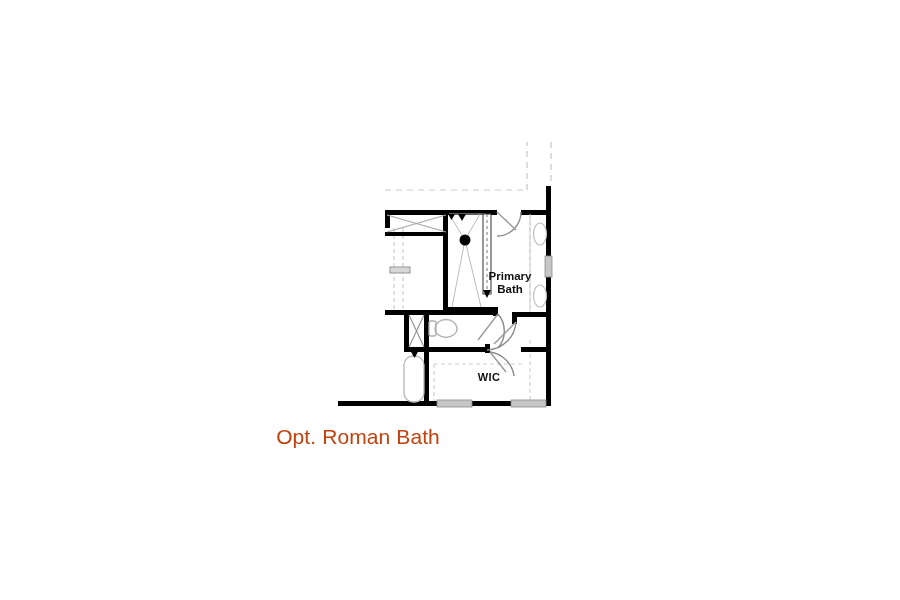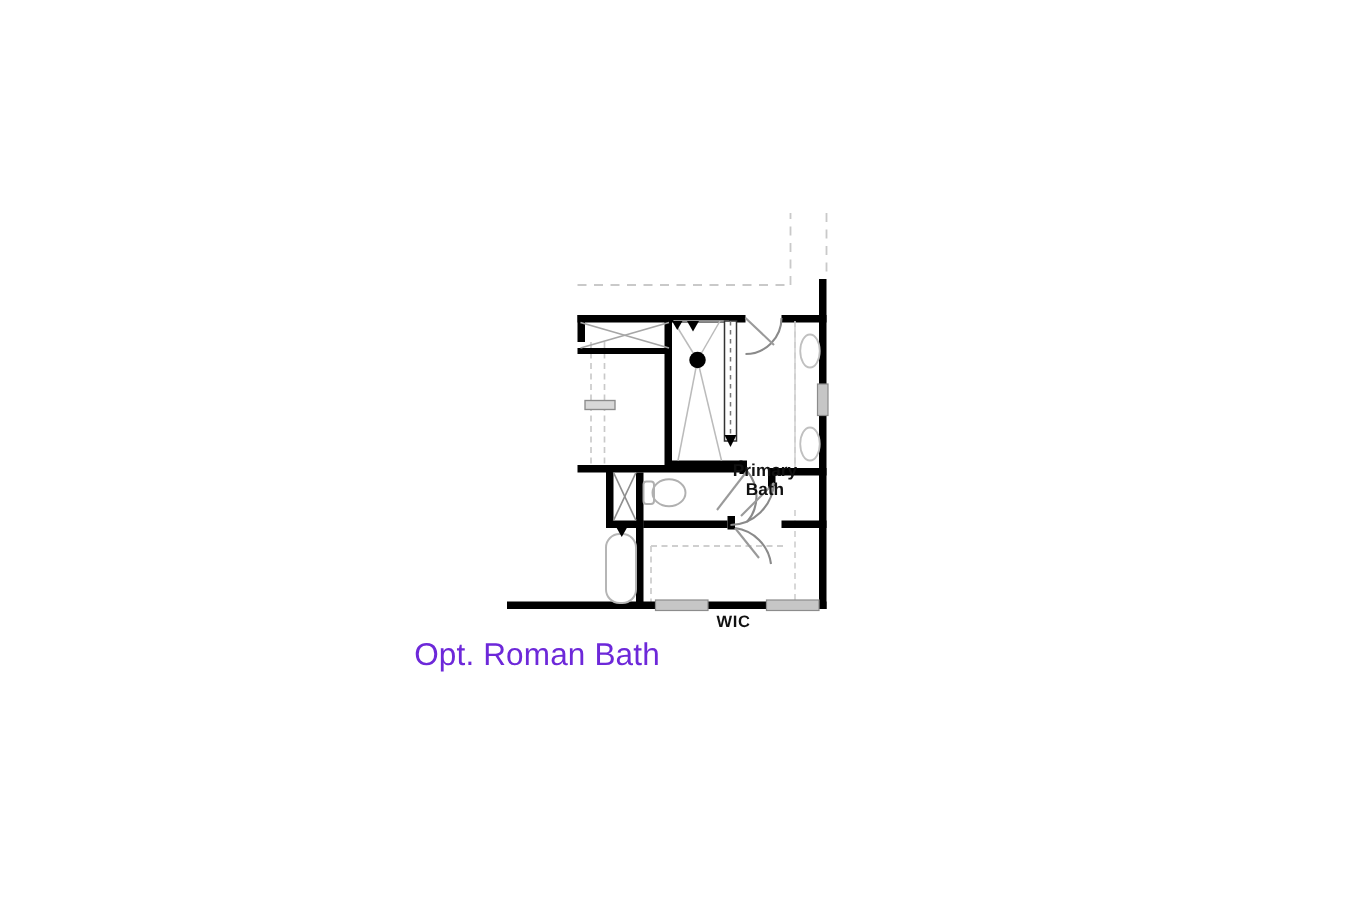--- a/index.html
+++ b/index.html
@@ -29,32 +29,31 @@
   }
   .plan-title {
     position: absolute;
     left: 0;
     top: 425px;
     width: 716px;
     text-align: center;
     font-family: "Liberation Sans", sans-serif;
     font-size: 21px;
     font-weight: 400;
-    color: #6d28d9;
+    color: #c2410c;
     letter-spacing: 0.1px;
   }
   .room-label {
     position: absolute;
     font-family: "Liberation Sans", sans-serif;
     font-weight: bold;
     color: #111111;
     text-align: center;
     line-height: 1.15;
     white-space: pre-line;
-    margin-top: 38px;
   }
   #label-primary-bath {
     left: 470px;
     top: 270px;
     width: 80px;
     font-size: 11.5px;
   }
   #label-wic {
     left: 456px;
     top: 371px;

